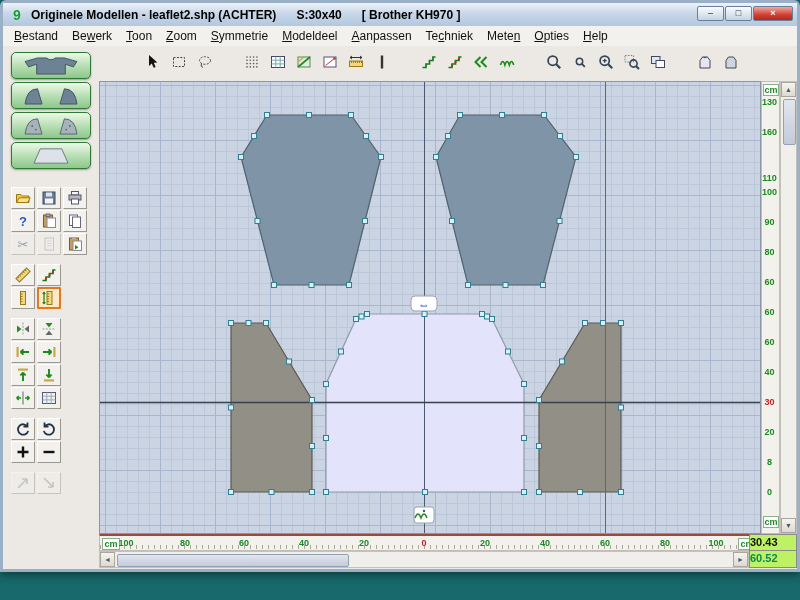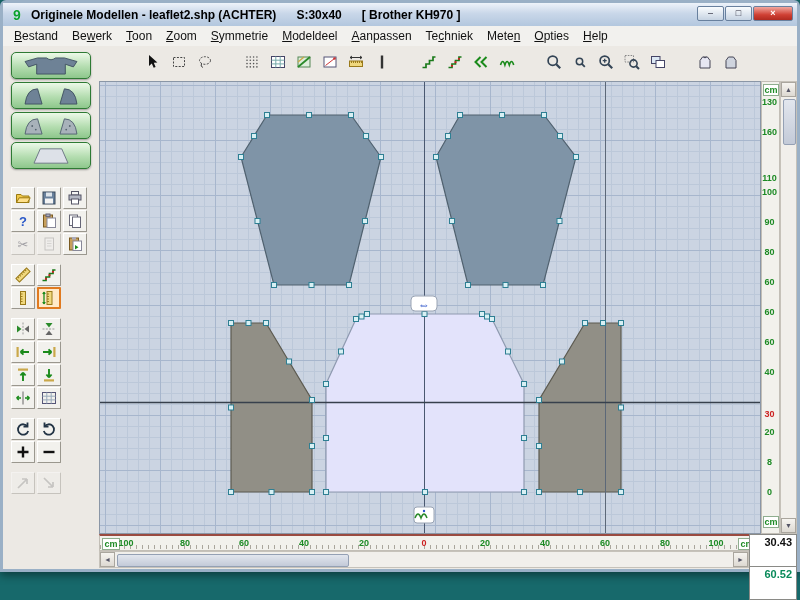--- a/index.html
+++ b/index.html
@@ -47,41 +47,41 @@
       linear-gradient(to bottom,#a7b6cd 1px,transparent 1px),
       linear-gradient(to right,#bcc8d9 1px,transparent 1px),
       linear-gradient(to bottom,#bcc8d9 1px,transparent 1px);
     background-size:55px 55px,55px 55px,11px 11px,11px 11px;
     background-position:5px 0,0 3px,5px 0,0 3px;}
   .canvas svg{display:block;}
   
   .vruler{position:absolute;left:758px;top:78px;width:19px;height:453px;box-sizing:border-box;
     background:#f2f1ec;border:1px solid #c2beb6;font-size:9px;font-weight:700;}
   .vtick{position:absolute;left:0;right:2px;text-align:center;color:#1c8a24;}
-  .vtick.red{color:#cc2020;margin-top:12px;}
+  .vtick.red{color:#cc2020;}
   .unitbox{position:absolute;box-sizing:border-box;border:1px solid #8fae8f;background:#fff;color:#1c8a24;
     font-size:9px;font-weight:700;text-align:center;line-height:11px;}
   .hruler{position:absolute;left:96px;top:531px;width:662px;height:17px;box-sizing:border-box;
     background:#f2f1ec;border:1px solid #c2beb6;border-top:2px solid #9a4a40;font-size:9px;font-weight:700;}
   .hruler .ticksbg{position:absolute;left:0;right:0;bottom:1px;height:4px;
     background:repeating-linear-gradient(to right,#aaa69c 0 1px,transparent 1px 6px);}
   .htick{position:absolute;top:2px;width:22px;text-align:center;color:#1c8a24;}
   .htick.red{color:#cc2020;}
   
   .vscroll{position:absolute;left:777px;top:78px;width:17px;height:453px;box-sizing:border-box;
     background:#f1efeb;border:1px solid #c6c2ba;}
   .hscroll{position:absolute;left:96px;top:548px;width:650px;height:17px;box-sizing:border-box;
     background:#f1efeb;border:1px solid #c6c2ba;}
   .sarrow{position:absolute;box-sizing:border-box;background:linear-gradient(#f6f4f0,#ddd9d2);
     border:1px solid #aaa69e;color:#556;font-size:7px;text-align:center;line-height:13px;padding:0;}
   .thumb{position:absolute;background:linear-gradient(#e2e6ee,#c3cad8);border:1px solid #94a0b4;border-radius:2px;}
   
   .statusboxes{position:absolute;right:0;top:531px;width:48px;}
-  .sbox{box-sizing:border-box;height:33px;background:#ffffff;border:1px solid #8a8a86;font-size:11px;
-    font-weight:700;text-align:right;padding:1px 4px 0 0;}
+  .sbox{box-sizing:border-box;height:17px;background:#bef264;border:1px solid #8a8a86;font-size:11px;
+    font-weight:700;padding:1px 4px 0 0;}
   .sbox.rowv{color:#111;}
   .sbox.colv{color:#0a8a5a;border-top:none;}
   u{text-decoration:underline;}
 </style>
 </head>
 <body>
 
 <div class="window">
 
   <div class="titlebar">

